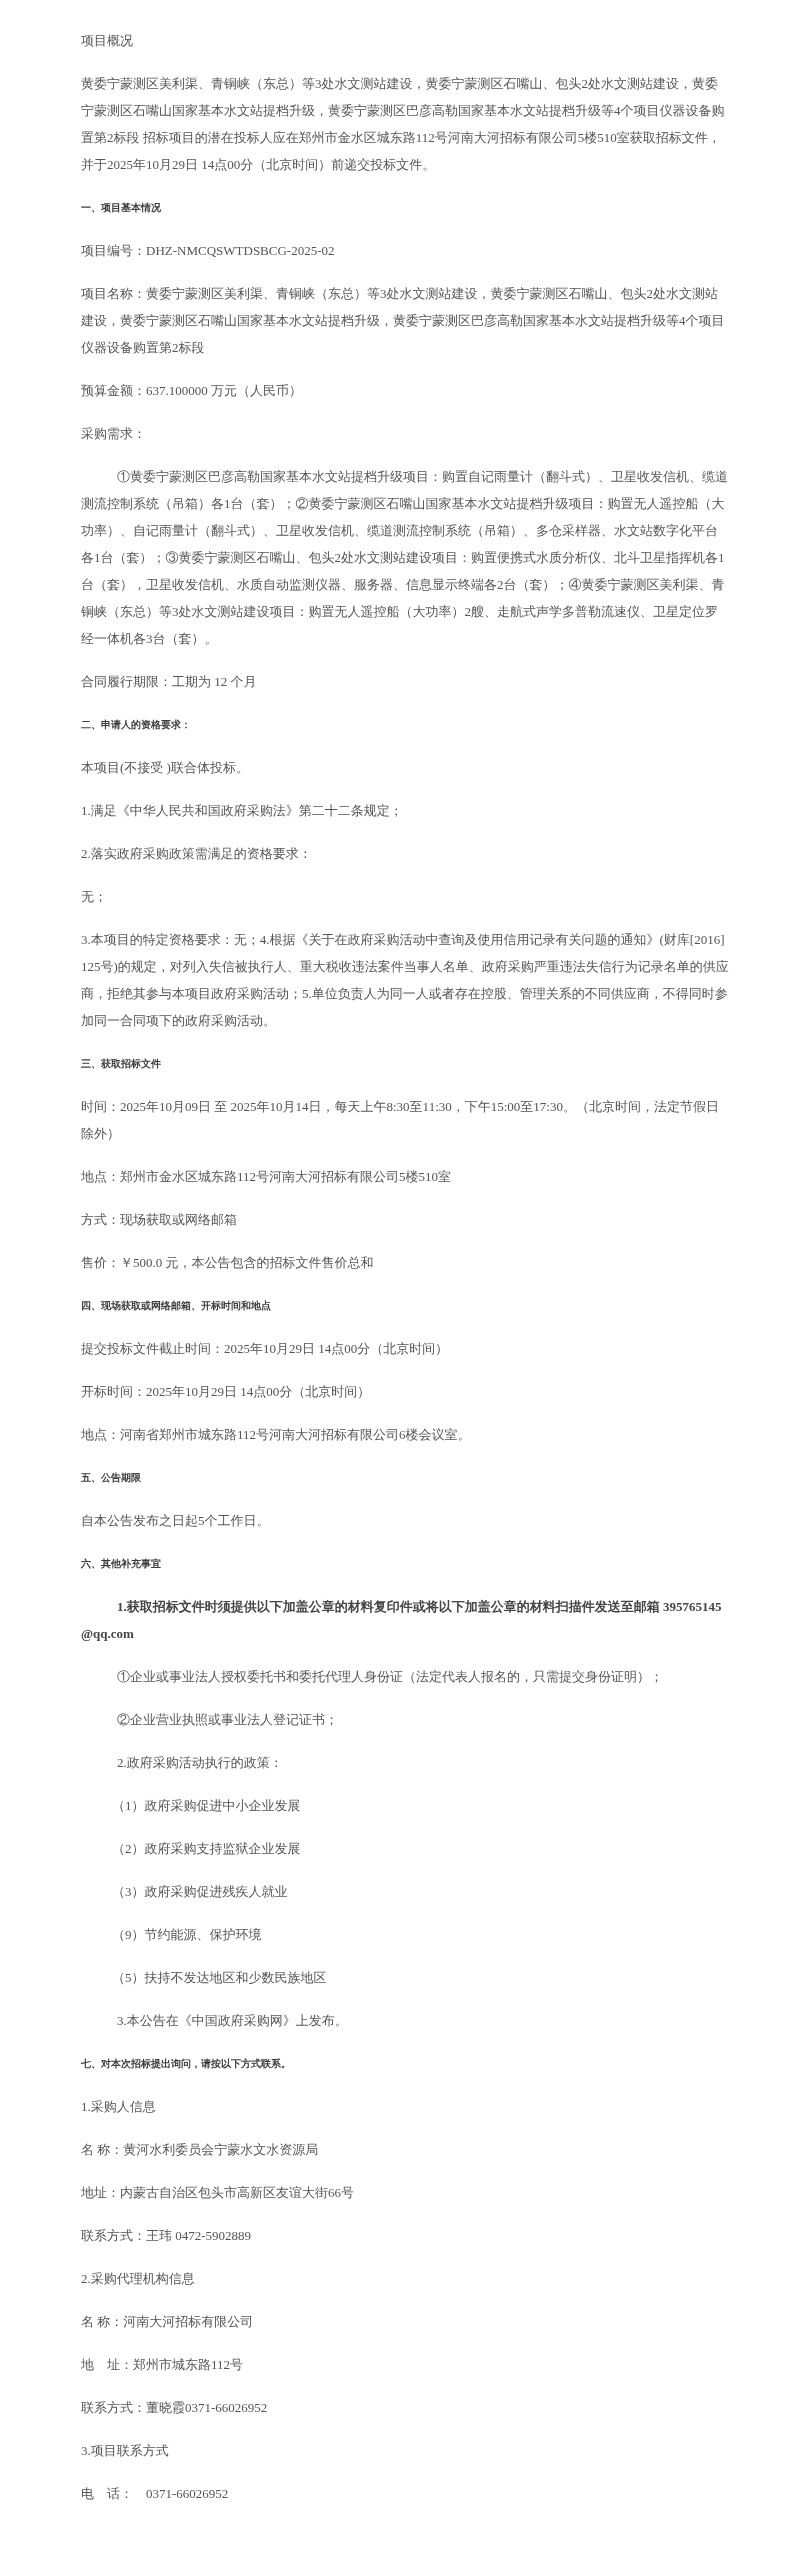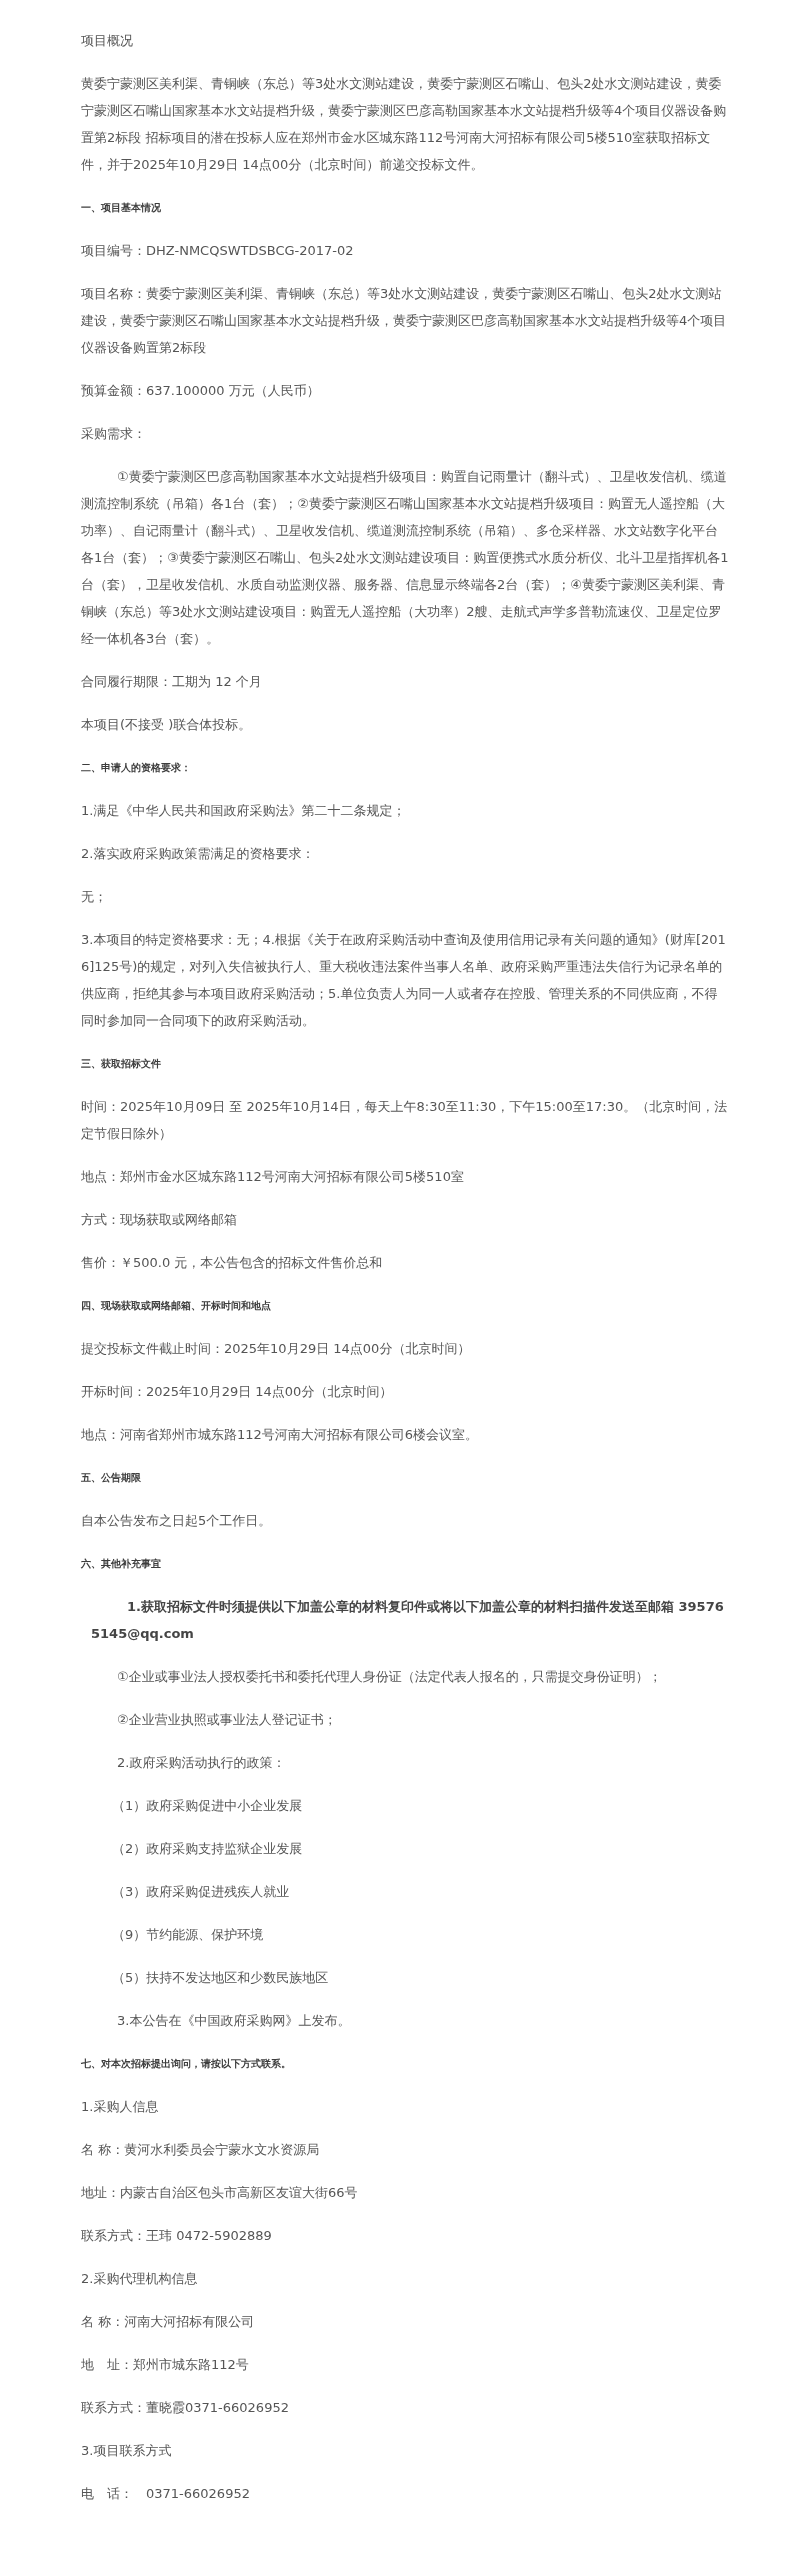--- a/index.html
+++ b/index.html
@@ -14,55 +14,55 @@
     color: #555555;
   }
   .doc {
     padding: 10.5px 70px 57px 81px;
     font-size: 13px;
     line-height: 27px;
     word-break: break-all;
   }
   .p {
     margin: 16px 0;
+    font-family: Liberation Serif, serif;
   }
   .h {
     color: #3d3d3d;
     font-weight: bold;
     font-size: 10px;
   }
   .ind {
     text-indent: 36px;
   }
   .ind2 {
     text-indent: 31px;
   }
   .bold {
     font-weight: bold;
     color: #454545;
-    margin-left: 10px;
   }
 </style>
 </head>
 <body>
 
 <div class="doc">
   <p class="p">项目概况</p>
   <p class="p">黄委宁蒙测区美利渠、青铜峡（东总）等3处水文测站建设，黄委宁蒙测区石嘴山、包头2处水文测站建设，黄委宁蒙测区石嘴山国家基本水文站提档升级，黄委宁蒙测区巴彦高勒国家基本水文站提档升级等4个项目仪器设备购置第2标段 招标项目的潜在投标人应在郑州市金水区城东路112号河南大河招标有限公司5楼510室获取招标文件，并于2025年10月29日 14点00分（北京时间）前递交投标文件。</p>
 
   <p class="p h">一、项目基本情况</p>
-  <p class="p">项目编号：DHZ-NMCQSWTDSBCG-2017-02</p>
+  <p class="p">项目编号：DHZ-NMCQSWTDSBCG-2025-02</p>
   <p class="p">项目名称：黄委宁蒙测区美利渠、青铜峡（东总）等3处水文测站建设，黄委宁蒙测区石嘴山、包头2处水文测站建设，黄委宁蒙测区石嘴山国家基本水文站提档升级，黄委宁蒙测区巴彦高勒国家基本水文站提档升级等4个项目仪器设备购置第2标段</p>
   <p class="p">预算金额：637.100000 万元（人民币）</p>
   <p class="p">采购需求：</p>
   <p class="p ind">①黄委宁蒙测区巴彦高勒国家基本水文站提档升级项目：购置自记雨量计（翻斗式）、卫星收发信机、缆道测流控制系统（吊箱）各1台（套）；②黄委宁蒙测区石嘴山国家基本水文站提档升级项目：购置无人遥控船（大功率）、自记雨量计（翻斗式）、卫星收发信机、缆道测流控制系统（吊箱）、多仓采样器、水文站数字化平台各1台（套）；③黄委宁蒙测区石嘴山、包头2处水文测站建设项目：购置便携式水质分析仪、北斗卫星指挥机各1台（套），卫星收发信机、水质自动监测仪器、服务器、信息显示终端各2台（套）；④黄委宁蒙测区美利渠、青铜峡（东总）等3处水文测站建设项目：购置无人遥控船（大功率）2艘、走航式声学多普勒流速仪、卫星定位罗经一体机各3台（套）。</p>
   <p class="p">合同履行期限：工期为 12 个月</p>
+  <p class="p h">二、申请人的资格要求：</p>
+
   <p class="p">本项目(不接受 )联合体投标。</p>
-
-  <p class="p h">二、申请人的资格要求：</p>
   <p class="p">1.满足《中华人民共和国政府采购法》第二十二条规定；</p>
   <p class="p">2.落实政府采购政策需满足的资格要求：</p>
   <p class="p">无；</p>
   <p class="p">3.本项目的特定资格要求：无；4.根据《关于在政府采购活动中查询及使用信用记录有关问题的通知》(财库[2016]125号)的规定，对列入失信被执行人、重大税收违法案件当事人名单、政府采购严重违法失信行为记录名单的供应商，拒绝其参与本项目政府采购活动；5.单位负责人为同一人或者存在控股、管理关系的不同供应商，不得同时参加同一合同项下的政府采购活动。</p>
 
   <p class="p h">三、获取招标文件</p>
   <p class="p">时间：2025年10月09日 至 2025年10月14日，每天上午8:30至11:30，下午15:00至17:30。（北京时间，法定节假日除外）</p>
   <p class="p">地点：郑州市金水区城东路112号河南大河招标有限公司5楼510室</p>
   <p class="p">方式：现场获取或网络邮箱</p>
   <p class="p">售价：￥500.0 元，本公告包含的招标文件售价总和</p>

